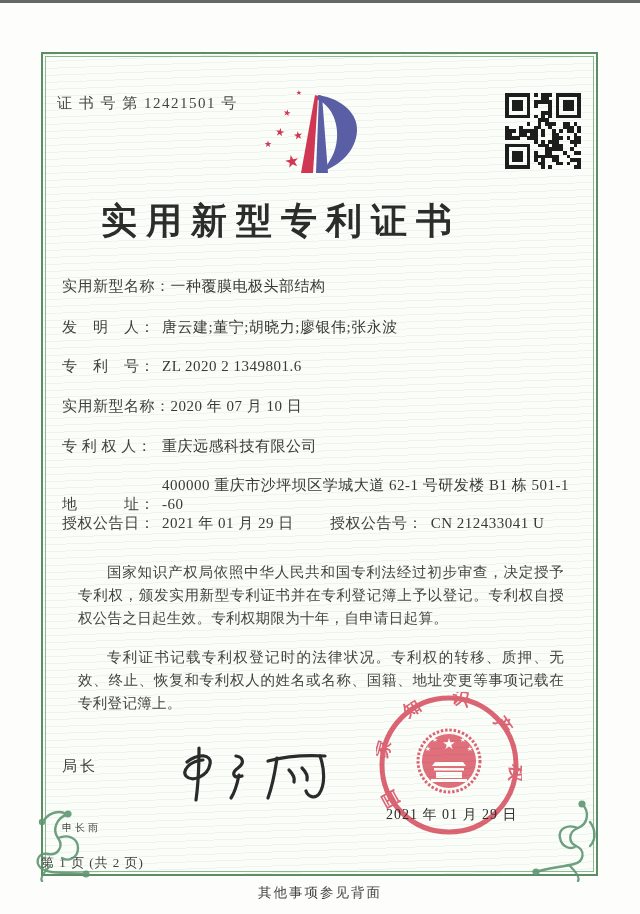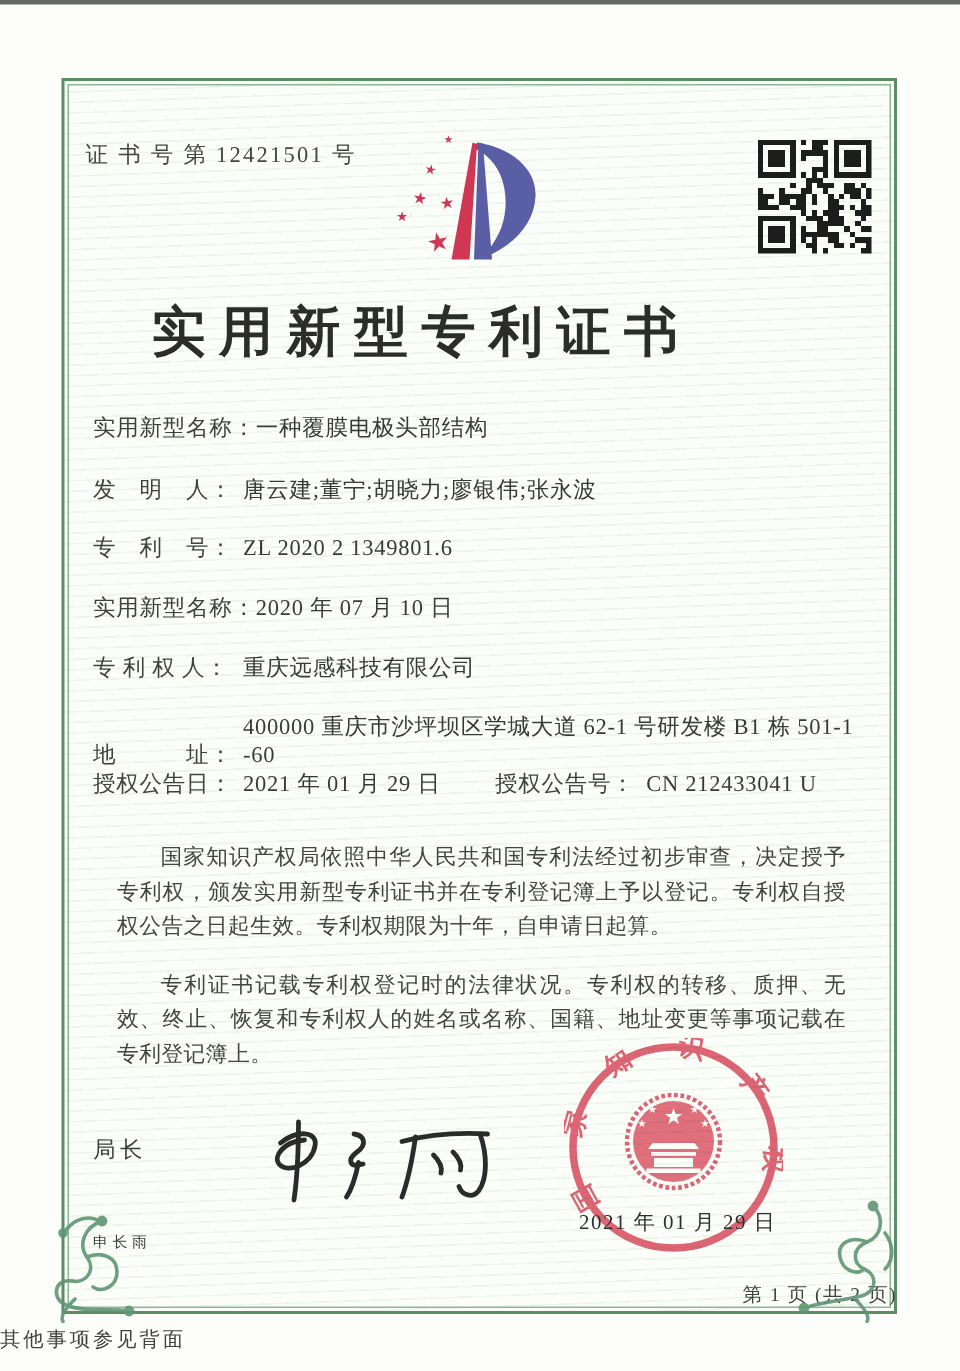--- a/index.html
+++ b/index.html
@@ -39,22 +39,22 @@
   .paras{position:absolute;left:62px;top:545px;width:518px;font-size:14.5px;line-height:23px;
          text-align:justify;color:#43463f;letter-spacing:.3px;}
   .paras p{margin:16px;text-indent:2em;}
   
   .director-title{position:absolute;left:62px;top:757px;font-size:15px;letter-spacing:3px;color:#3d403a;}
   .director-name{position:absolute;left:62px;top:785px;font-size:10px;letter-spacing:3px;color:#3d403a;margin-top:36px;}
   .signature{position:absolute;left:172px;top:742px;width:170px;height:65px;}
   .seal{position:absolute;left:376px;top:692px;width:146px;height:146px;opacity:.87;mix-blend-mode:multiply;}
   .seal-date{position:absolute;left:386px;top:806px;font-size:14px;letter-spacing:1px;color:#2f2f2d;mix-blend-mode:darken;}
   
-  .page-info{position:absolute;left:41px;top:854px;width:557px;text-align:right;font-size:13px;letter-spacing:1px;color:#3f423c;}
-  .back-note{position:absolute;left:0;top:884px;width:640px;text-align:left;font-size:13.5px;letter-spacing:2px;color:#3f423c;}
+  .page-info{position:absolute;left:41px;top:854px;width:557px;text-align:left;font-size:13px;letter-spacing:1px;color:#3f423c;}
+  .back-note{position:absolute;left:0;top:884px;width:640px;text-align:center;font-size:13.5px;letter-spacing:2px;color:#3f423c;}
   
   .orn-bl{position:absolute;left:28px;top:808px;width:82px;height:74px;}
   .orn-br{position:absolute;left:524px;top:796px;width:80px;height:86px;}
 </style>
 </head>
 <body>
 
 <div class="screenshot">
   <div class="scan-edge-top"></div>
 

